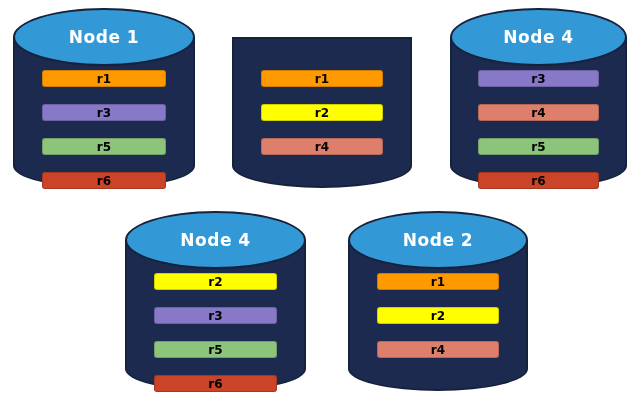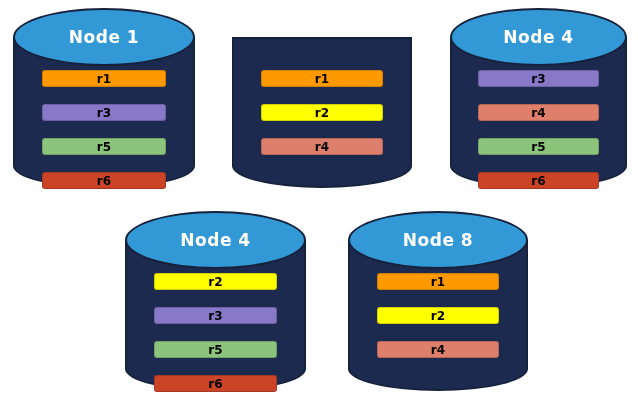--- a/index.html
+++ b/index.html
@@ -132,16 +132,16 @@
       </div>
     </div>
     <div class="node" style="left: 348px; top: 211px; width: 180px; height: 180px;">
       <div class="cyl-body" style="top: 29px; height: 151px; background: rgb(27, 42, 78); border-color: rgb(22, 33, 60);"></div>
       <div class="records" style="top: 62px;">
         <div class="record" style="background: rgb(255, 153, 0);">r1</div>
         <div class="record" style="background: rgb(255, 255, 0);">r2</div>
         <div class="record" style="background: rgb(222, 127, 107);">r4</div>
       </div>
       <div class="cyl-top" style="height: 58px; background: rgb(51, 153, 214); border-color: rgb(22, 33, 60);">
-        <span class="node-label" style="color: rgb(255, 255, 255);">Node  8</span>
+        <span class="node-label" style="color: rgb(255, 255, 255);">Node  2</span>
       </div>
     </div>
   </div>
 
 </body></html>

